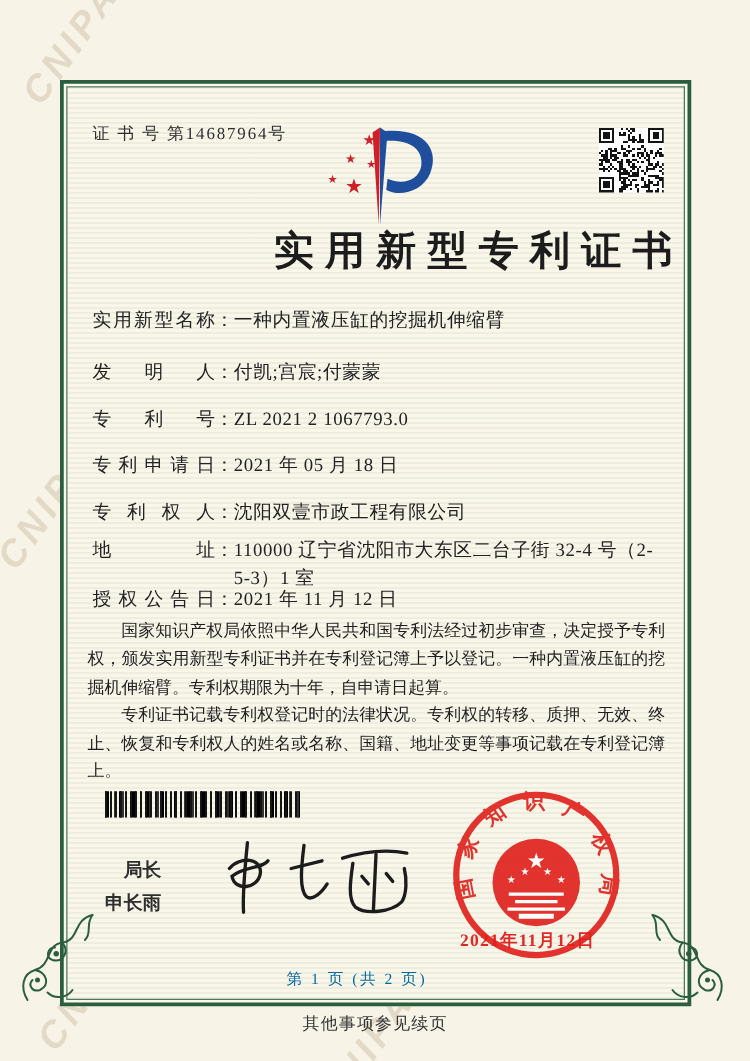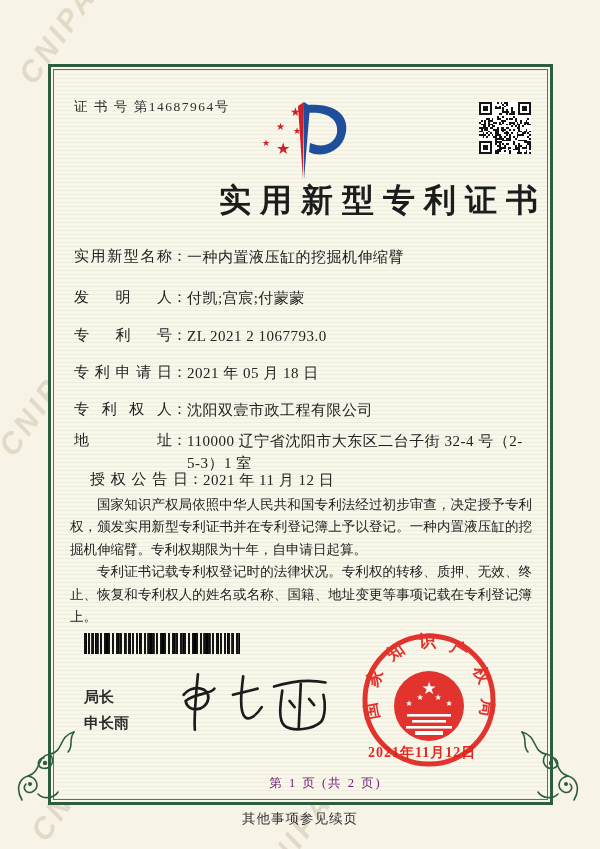--- a/index.html
+++ b/index.html
@@ -46,30 +46,30 @@
     font-size:13.5px;line-height:1.66;text-align:justify;color:#1e1e1e;
   }
   .paragraphs p{margin:0;text-indent:2em;}
   .barcode{
     position:absolute;left:84px;top:633px;width:156px;height:21px;
     background:
       repeating-linear-gradient(90deg,#141414 0 2px,rgba(0,0,0,0) 2px 4px),
       repeating-linear-gradient(90deg,#333 0 1px,rgba(0,0,0,0) 1px 7px),
       repeating-linear-gradient(90deg,#000 0 3px,rgba(0,0,0,0) 3px 11px);
   }
-  .signer{position:absolute;left:84px;top:684px;font-family:"Liberation Sans","DejaVu Sans",sans-serif;font-weight:bold;font-size:15px;color:#2e2e2e;line-height:1.7;}
+  .signer{position:absolute;left:84px;top:684px;font-family:"Liberation Sans","DejaVu Sans",sans-serif;font-weight:bold;font-size:15px;color:#2e2e2e;line-height:1.7;text-align:right;}
   .signature{position:absolute;left:160px;top:666px;width:188px;height:72px;}
   .seal{position:absolute;left:356px;top:628px;width:146px;height:150px;}
   .seal-date{
     position:absolute;left:368px;top:744px;width:160px;text-align:left;
     font-size:14px;font-weight:bold;color:#e01f1a;letter-spacing:1px;opacity:.95;z-index:5;
   }
   .page-footer{
-    position:absolute;left:64px;top:775px;width:499px;text-align:center;
-    font-size:12.5px;letter-spacing:2px;color:#701a75;z-index:4;padding-left:12px;
+    position:absolute;left:36px;top:775px;width:499px;text-align:center;
+    font-size:12.5px;letter-spacing:2px;color:#0369a1;z-index:4;
   }
   .continuation-note{
     position:absolute;left:0;top:810px;width:600px;text-align:center;
     font-size:13.5px;color:#333;letter-spacing:1px;z-index:3;
   }
 </style>
 </head>
 <body>
 
 <div class="canvas">
@@ -413,21 +413,21 @@
     </div>
     <div class="row" style="top:363px;">
       <span class="lab">专利申请日</span><span class="colon">：</span><span class="val">2021 年 05 月 18 日</span>
     </div>
     <div class="row" style="top:400px;">
       <span class="lab">专利权人</span><span class="colon">：</span><span class="val">沈阳双壹市政工程有限公司</span>
     </div>
     <div class="row" style="top:431px;">
       <span class="lab">地址</span><span class="colon">：</span><span class="val">110000 辽宁省沈阳市大东区二台子街 32-4 号（2-5-3）1 室</span>
     </div>
-    <div class="row" style="top:470px;margin-left:16px;">
+    <div class="row" style="top:470px;">
       <span class="lab">授权公告日</span><span class="colon">：</span><span class="val">2021 年 11 月 12 日</span>
     </div>
 
     <div class="paragraphs">
       <p>国家知识产权局依照中华人民共和国专利法经过初步审查，决定授予专利权，颁发实用新型专利证书并在专利登记簿上予以登记。一种内置液压缸的挖掘机伸缩臂。专利权期限为十年，自申请日起算。</p>
       <p>专利证书记载专利权登记时的法律状况。专利权的转移、质押、无效、终止、恢复和专利权人的姓名或名称、国籍、地址变更等事项记载在专利登记簿上。</p>
     </div>
 
     <div class="barcode"></div>
 

